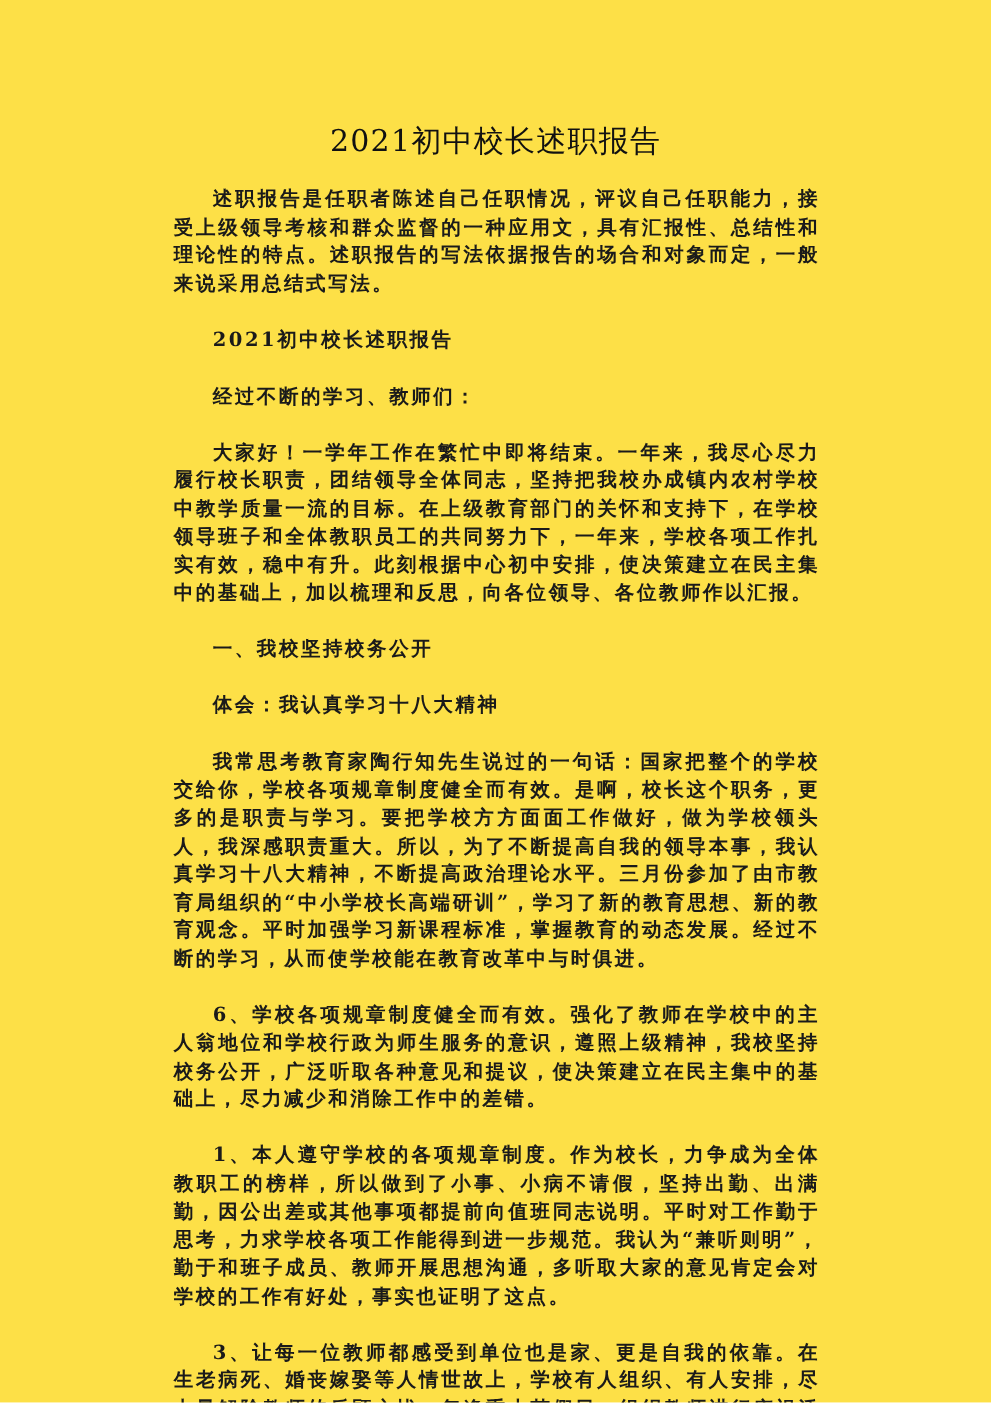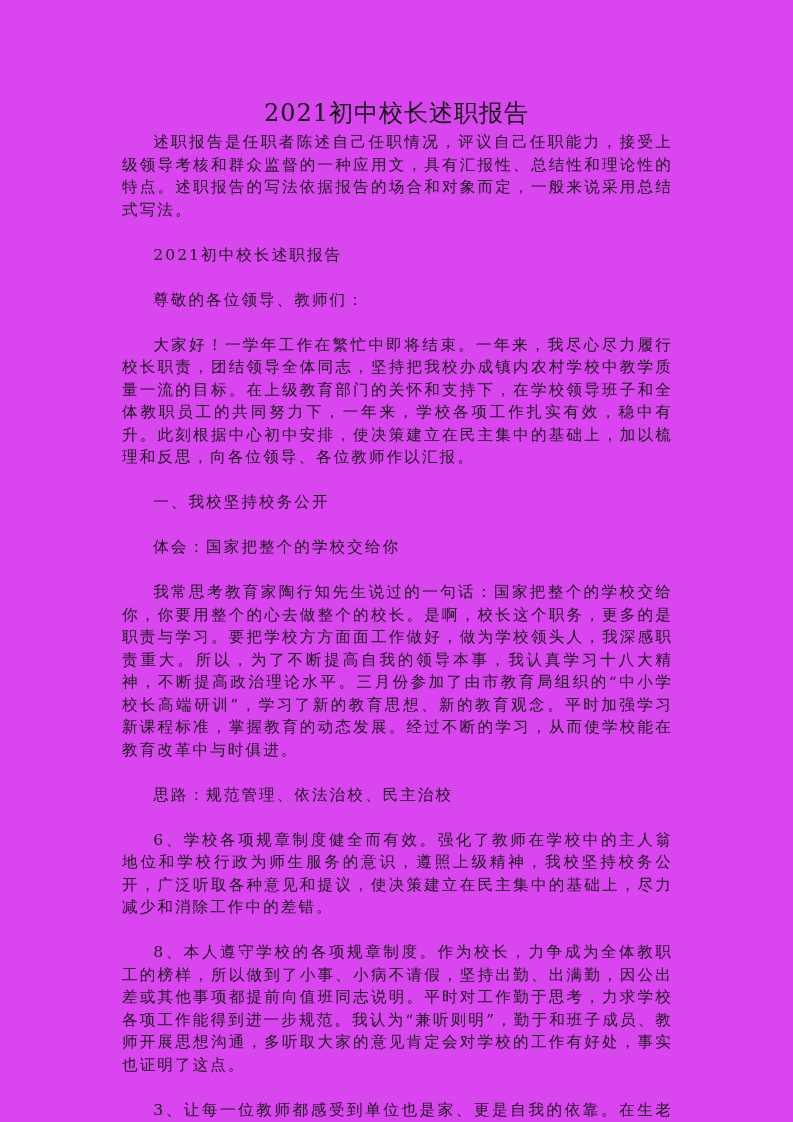--- a/index.html
+++ b/index.html
@@ -1,45 +1,44 @@
 <!DOCTYPE html>
 <html><head>
 <meta charset="utf-8">
 <style>
   html, body { margin: 0; padding: 0; background: #ffffff; }
   body { width: 793px; height: 1122px; position: relative; overflow: hidden; }
   .page {
     position: absolute; left: 0; top: 0; width: 793px; height: 1122px;
-    background: #d946ef; color: #1a1a1a;
+    background: #fde047; color: #1a1a1a;
     font-family: "DejaVu Serif", "Liberation Serif", serif;
   }
   .title {
     position: absolute; left: 0; top: 97px; width: 793px;
     text-align: center; font-size: 24px; line-height: 32px;
     color: #111; letter-spacing: 1px;
   }
   .body {
     position: absolute; left: 122px; top: 131px; width: 551px;
     font-size: 15.6px; line-height: 22.5px; letter-spacing: 2.05px;
     text-align: justify; text-justify: inter-character;
   }
-  .body p { margin: 0; text-indent: 2em; }
+  .body p { margin: 17px; text-indent: 2em; font-weight: bold; }
   .body p.gap { margin-top: 22.5px; }
 </style>
 </head>
 <body>
 
 <div class="page">
   <div class="title">2021初中校长述职报告</div>
   <div class="body">
     <p>述职报告是任职者陈述自己任职情况，评议自己任职能力，接受上级领导考核和群众监督的一种应用文，具有汇报性、总结性和理论性的特点。述职报告的写法依据报告的场合和对象而定，一般来说采用总结式写法。</p>
     <p class="gap">2021初中校长述职报告</p>
-    <p class="gap">尊敬的各位领导、教师们：</p>
+    <p class="gap">经过不断的学习、教师们：</p>
     <p class="gap">大家好！一学年工作在繁忙中即将结束。一年来，我尽心尽力履行校长职责，团结领导全体同志，坚持把我校办成镇内农村学校中教学质量一流的目标。在上级教育部门的关怀和支持下，在学校领导班子和全体教职员工的共同努力下，一年来，学校各项工作扎实有效，稳中有升。此刻根据中心初中安排，使决策建立在民主集中的基础上，加以梳理和反思，向各位领导、各位教师作以汇报。</p>
     <p class="gap">一、我校坚持校务公开</p>
-    <p class="gap">体会：国家把整个的学校交给你</p>
-    <p class="gap">我常思考教育家陶行知先生说过的一句话：国家把整个的学校交给你，你要用整个的心去做整个的校长。是啊，校长这个职务，更多的是职责与学习。要把学校方方面面工作做好，做为学校领头人，我深感职责重大。所以，为了不断提高自我的领导本事，我认真学习十八大精神，不断提高政治理论水平。三月份参加了由市教育局组织的“中小学校长高端研训”，学习了新的教育思想、新的教育观念。平时加强学习新课程标准，掌握教育的动态发展。经过不断的学习，从而使学校能在教育改革中与时俱进。</p>
-    <p class="gap">思路：规范管理、依法治校、民主治校</p>
+    <p class="gap">体会：我认真学习十八大精神</p>
+    <p class="gap">我常思考教育家陶行知先生说过的一句话：国家把整个的学校交给你，学校各项规章制度健全而有效。是啊，校长这个职务，更多的是职责与学习。要把学校方方面面工作做好，做为学校领头人，我深感职责重大。所以，为了不断提高自我的领导本事，我认真学习十八大精神，不断提高政治理论水平。三月份参加了由市教育局组织的“中小学校长高端研训”，学习了新的教育思想、新的教育观念。平时加强学习新课程标准，掌握教育的动态发展。经过不断的学习，从而使学校能在教育改革中与时俱进。</p>
     <p class="gap">6、学校各项规章制度健全而有效。强化了教师在学校中的主人翁地位和学校行政为师生服务的意识，遵照上级精神，我校坚持校务公开，广泛听取各种意见和提议，使决策建立在民主集中的基础上，尽力减少和消除工作中的差错。</p>
-    <p class="gap">8、本人遵守学校的各项规章制度。作为校长，力争成为全体教职工的榜样，所以做到了小事、小病不请假，坚持出勤、出满勤，因公出差或其他事项都提前向值班同志说明。平时对工作勤于思考，力求学校各项工作能得到进一步规范。我认为“兼听则明”，勤于和班子成员、教师开展思想沟通，多听取大家的意见肯定会对学校的工作有好处，事实也证明了这点。</p>
+    <p class="gap">1、本人遵守学校的各项规章制度。作为校长，力争成为全体教职工的榜样，所以做到了小事、小病不请假，坚持出勤、出满勤，因公出差或其他事项都提前向值班同志说明。平时对工作勤于思考，力求学校各项工作能得到进一步规范。我认为“兼听则明”，勤于和班子成员、教师开展思想沟通，多听取大家的意见肯定会对学校的工作有好处，事实也证明了这点。</p>
     <p class="gap">3、让每一位教师都感受到单位也是家、更是自我的依靠。在生老病死、婚丧嫁娶等人情世故上，学校有人组织、有人安排，尽力量解除教师的后顾之忧；每逢重大节假日，组织教师进行庆祝活动。这些做法，就是要为教师创造一个和谐温馨的生活和工作环境，其产生的进取效益也是巨大的，每一名教师一旦提起</p>
   </div>
 </div>
 
 </body></html>

